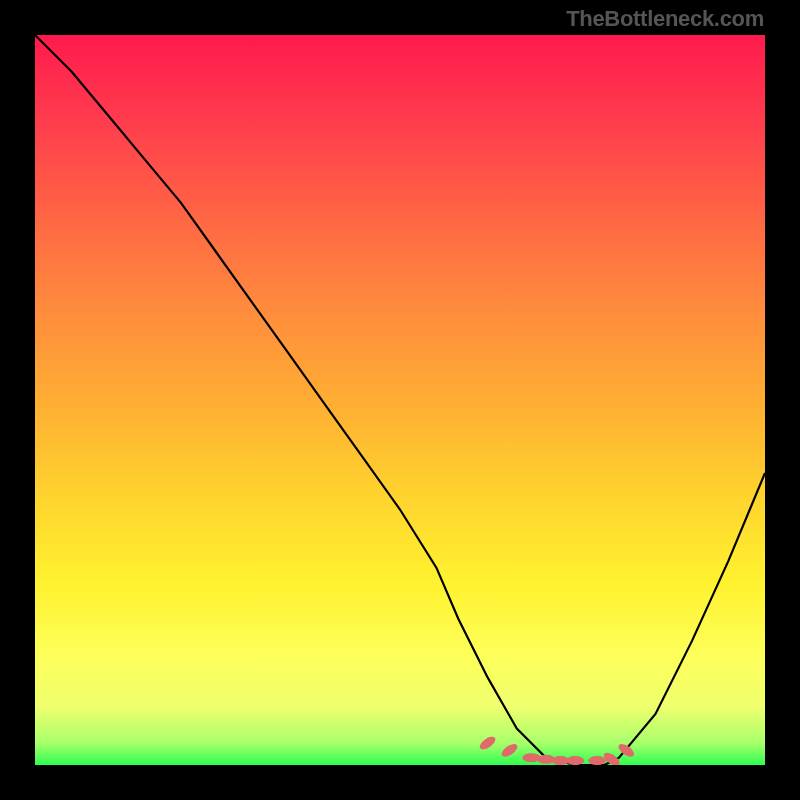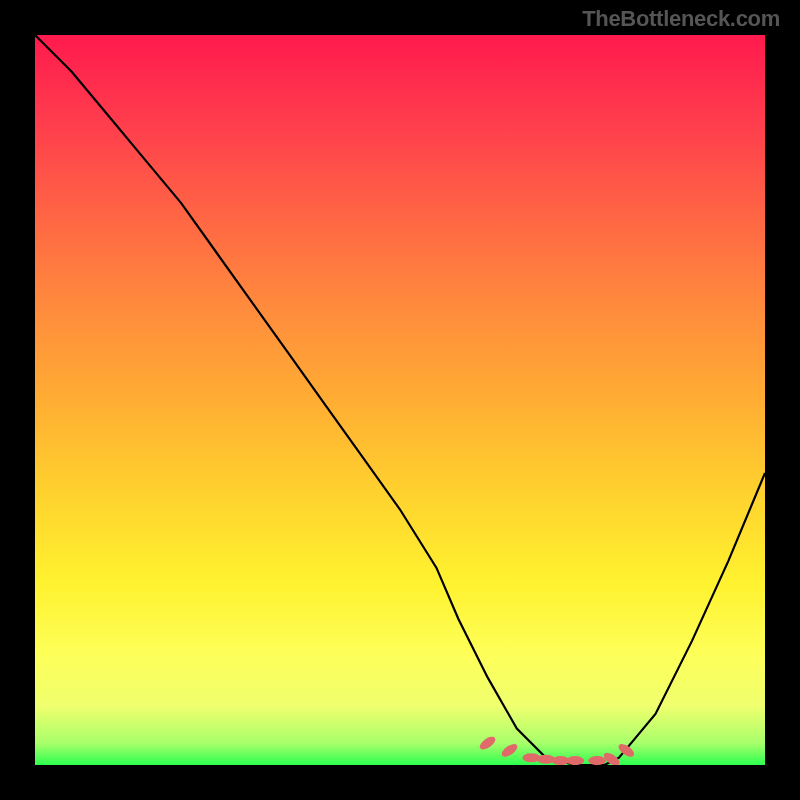--- a/index.html
+++ b/index.html
@@ -13,21 +13,21 @@
   }
   .frame {
     width: 800px;
     height: 800px;
     background: #000;
     position: relative;
   }
   .attribution {
     position: absolute;
     top: 6px;
-    right: 20px;
+    right: 36px;
     color: #555555;
     font-size: 22px;
     font-weight: bold;
     letter-spacing: -0.3px;
   }
   .plot-area {
     position: absolute;
     left: 35px;
     top: 35px;
     width: 730px;

